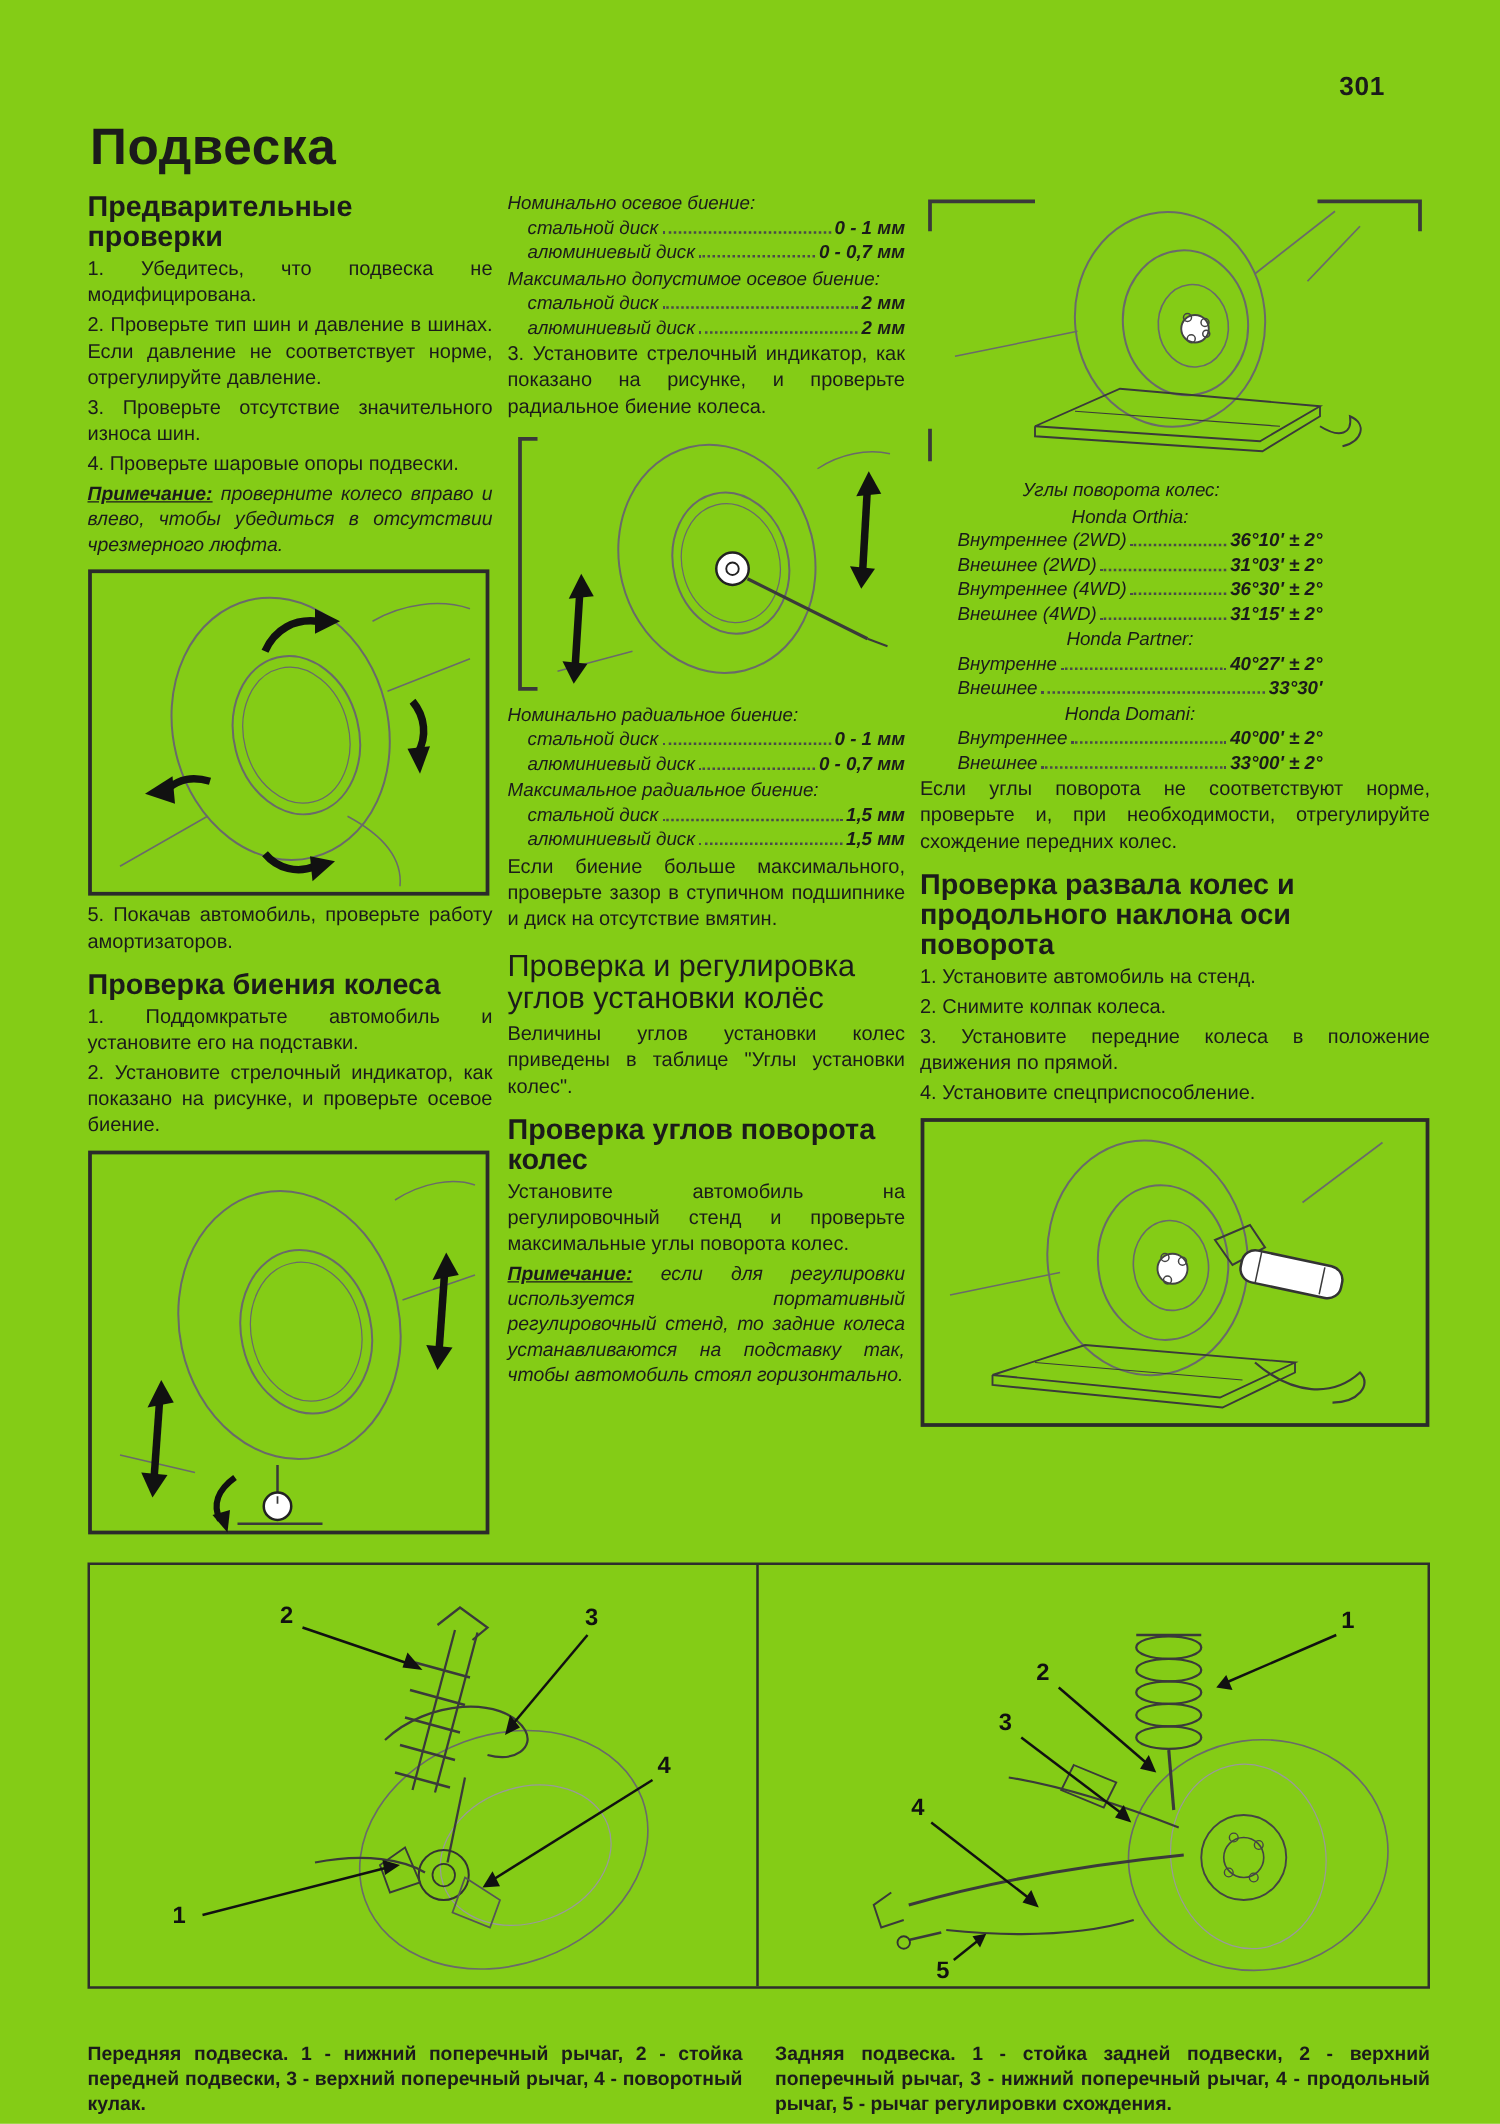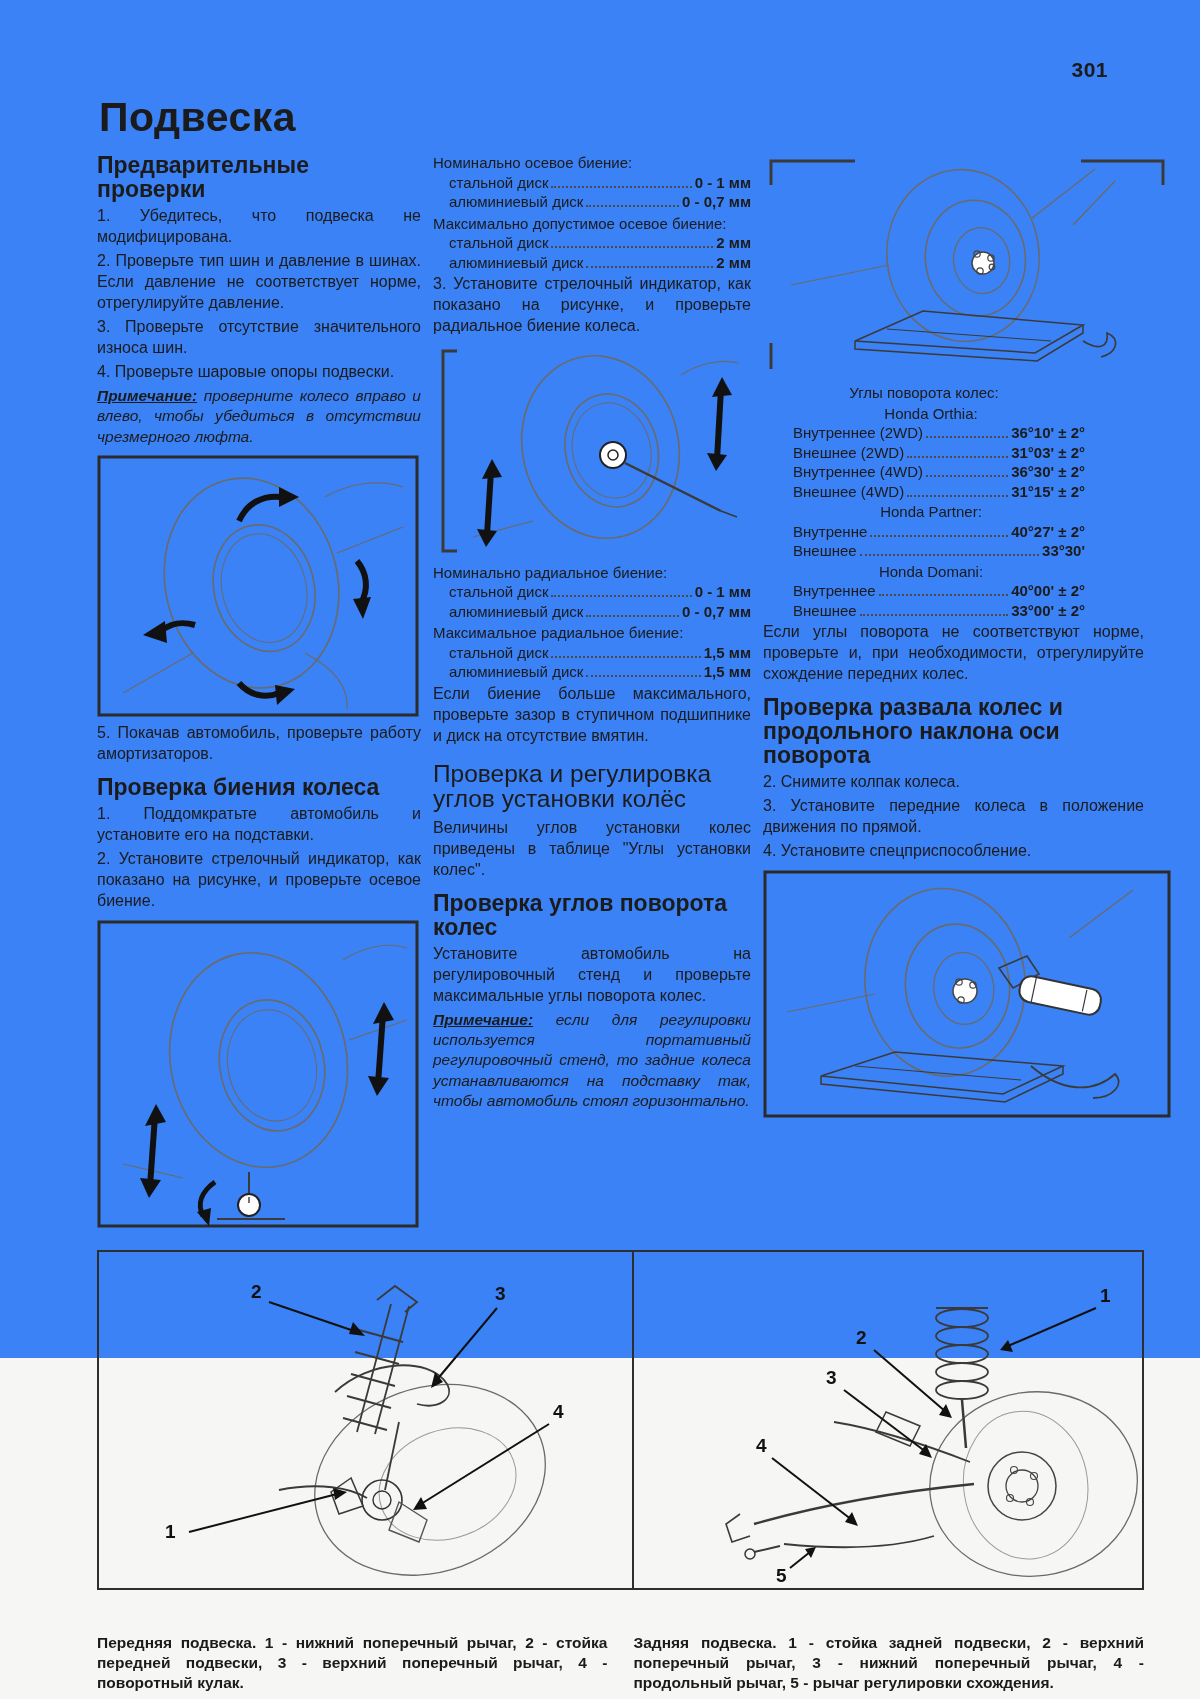--- a/index.html
+++ b/index.html
@@ -1,30 +1,30 @@
 <!DOCTYPE html>
 <html><head>
 <meta charset="utf-8">
 <style>
   html,body{margin:0;padding:0;background:#f6f6f4;}
   body{width:1200px;height:1699px;overflow:hidden;font-family:"Liberation Sans",sans-serif;color:#1b1b1b;}
-  .page{position:relative;width:1200px;height:1358px;background:#3b82f6;box-sizing:border-box;padding:44px 56px 0 97px;}
+  .page{position:relative;width:1200px;height:1699px;background:#84cc16;box-sizing:border-box;padding:44px 56px 0 70px;}
   .pagenum{position:absolute;top:58px;right:92px;font-size:21px;font-weight:700;letter-spacing:.5px;}
   .title{font-size:41px;font-weight:700;margin:50px 0 10px 2px;letter-spacing:.5px;}
   .columns{display:grid;grid-template-columns:324px 318px 1fr;column-gap:12px;min-height:1012px;align-items:start;}
   .col{min-width:0;}
   h3{font-size:23px;line-height:1.05;margin:10px 0 5px;font-weight:700;}
   h3.first{margin-top:2px;}
   h2.big{font-size:24.5px;line-height:1.04;margin:14px 0 6px;font-weight:400;}
   p.body{font-size:16px;line-height:1.31;margin:0 0 3px;text-align:justify;}
   p.note{font-size:15.5px;line-height:1.31;margin:2px 0 4px;text-align:justify;font-style:italic;}
   .nlabel{font-weight:700;text-decoration:underline;}
   .fig{margin:8px 0 6px;}
   .fig svg{display:block;}
-  .spec{font-size:15px;line-height:1.3;margin-bottom:2px;}
+  .spec{font-style:italic;font-size:15px;line-height:1.3;margin-bottom:2px;}
   .spec .stitle{margin:2px 0 0;}
   .specrow{display:flex;align-items:baseline;}
   .specrow .lbl{white-space:nowrap;padding-left:16px;}
   .specrow .lbl2{white-space:nowrap;padding-left:30px;}
   .specrow .dots{flex:1;border-bottom:2px dotted #4a4a4a;margin:0 3px 3px;min-width:8px;}
   .specrow .val{white-space:nowrap;font-weight:700;}
   .grp{padding-left:14px;margin-top:1px;}
   .angles{max-width:322px;text-align:center;}
   .bottom{margin-top:16px;display:grid;grid-template-columns:1fr 1fr;border:2px solid #2e2e2e;}
   .bcell{border-right:2px solid #2e2e2e;}
@@ -264,20 +264,21 @@
         <div class="specrow">
             <span class="lbl2">Внешнее</span>
             <span class="dots"></span>
             <span class="val">33°00' ± 2°</span>
           </div>
       </div>
 
       <p class="body">Если углы поворота не соответствуют норме, проверьте и, при необходимости, отрегулируйте схождение передних колес.</p>
 
       <h3>Проверка развала колес и продольного наклона оси поворота</h3>
+      <p class="body">1. Установите автомобиль на стенд.</p>
       <p class="body">2. Снимите колпак колеса.</p>
       <p class="body">3. Установите передние колеса в положение движения по прямой.</p>
       <p class="body">4. Установите спецприспособление.</p>
 
       <div class="fig">
         <svg width="408" height="248" viewBox="0 0 408 248">
           <rect x="2" y="2" width="404" height="244" fill="none" stroke="#2b2b2b" stroke-width="3"></rect>
           <g transform="rotate(-6 185 112)">
             <ellipse class="thin" cx="182" cy="112" rx="80" ry="94" stroke-width="1.6"></ellipse>
             <ellipse class="thin" cx="194" cy="117" rx="52" ry="62" stroke-width="1.6"></ellipse>

